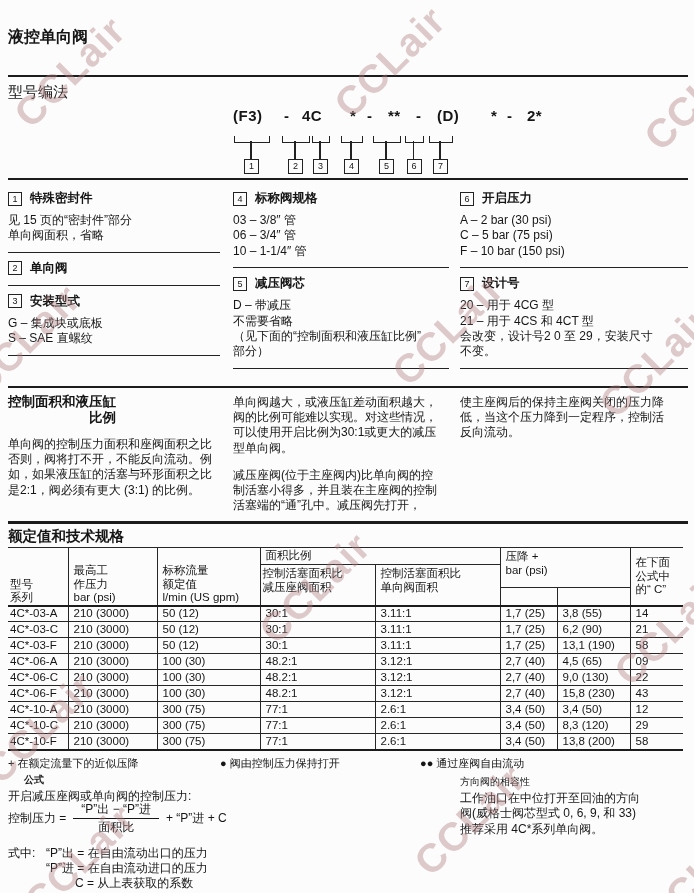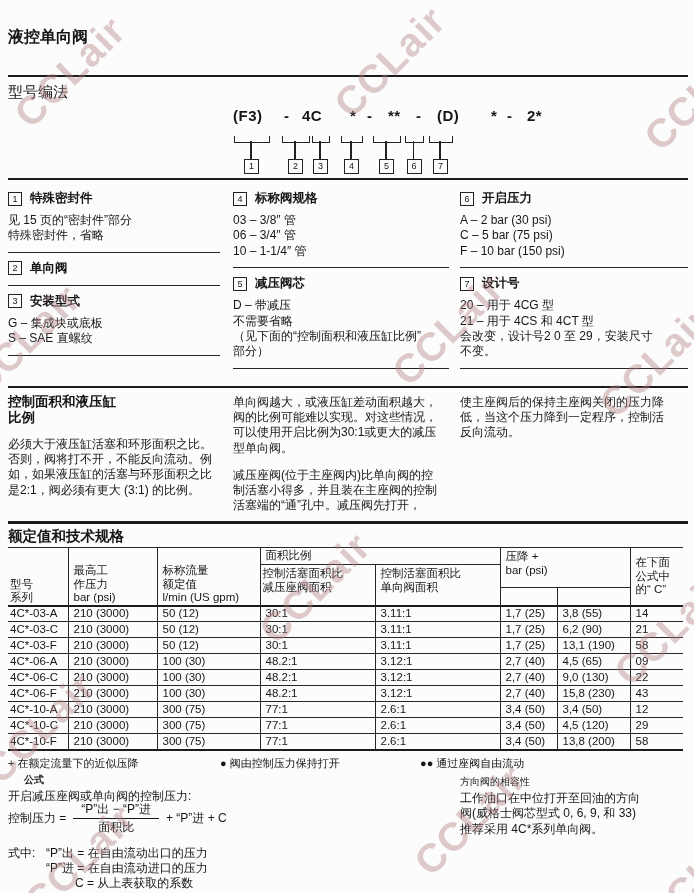--- a/index.html
+++ b/index.html
@@ -131,21 +131,21 @@
       <div class="numsq" style="left: 433px;">7</div>
     </div>
   <div class="rule" style="top:178px; height:1.5px;"></div>
 
   <div id="spec-col1" class="spec-col" style="left:8px;   width:212px;">
       <div class="sec-head">
         <span class="numbox">1</span>
         <span>特殊密封件</span>
       </div>
       <div class="sec-line">见 15 页的“密封件”部分</div>
-      <div class="sec-line">特殊密封件，省略</div>
+      <div class="sec-line">单向阀面积，省略</div>
       <div class="sec-hr"></div>
       <div class="sec-head">
         <span class="numbox">2</span>
         <span>单向阀</span>
       </div>
       <div class="sec-hr"></div>
       <div class="sec-head">
         <span class="numbox">3</span>
         <span>安装型式</span>
       </div>
@@ -187,26 +187,26 @@
       </div>
       <div class="sec-line">20 – 用于 4CG 型</div>
       <div class="sec-line">21 – 用于 4CS 和 4CT 型</div>
       <div class="sec-line">会改变，设计号2 0 至 29，安装尺寸</div>
       <div class="sec-line">不变。</div>
       <div class="sec-hr"></div>
     </div>
 
   <div class="rule" style="top:386px; height:2px;"></div>
 
-  <div class="ratio-head" style="left:8px; top:394px;">
+  <div class="ratio-head" style="left:8px; top:394px;text-align:right;">
     <div>控制面积和液压缸</div>
     <div>比例</div>
   </div>
   <div id="ratio-col1" class="para" style="left:8px;   top:437px; width:218px;">
-      <div>必须大于液压缸活塞和环形面积之比。</div>
+      <div>单向阀的控制压力面积和座阀面积之比</div>
       <div>否则，阀将打不开，不能反向流动。例</div>
       <div>如，如果液压缸的活塞与环形面积之比</div>
       <div>是2:1，阀必须有更大 (3:1) 的比例。</div>
     </div>
   <div id="ratio-col2a" class="para" style="left:233px; top:395px; width:220px;">
       <div>单向阀越大，或液压缸差动面积越大，</div>
       <div>阀的比例可能难以实现。对这些情况，</div>
       <div>可以使用开启比例为30:1或更大的减压</div>
       <div>型单向阀。</div>
     </div>
@@ -349,21 +349,21 @@
           <td>3,4 (50)</td>
           <td>12</td>
         </tr>
         <tr>
           <td>4C*-10-C</td>
           <td>210 (3000)</td>
           <td>300 (75)</td>
           <td>77:1</td>
           <td>2.6:1</td>
           <td>3,4 (50)</td>
-          <td>4,5 (120)</td>
+          <td>8,3 (120)</td>
           <td>29</td>
         </tr>
         <tr>
           <td>4C*-10-F</td>
           <td>210 (3000)</td>
           <td>300 (75)</td>
           <td>77:1</td>
           <td>2.6:1</td>
           <td>3,4 (50)</td>
           <td>13,8 (200)</td>

